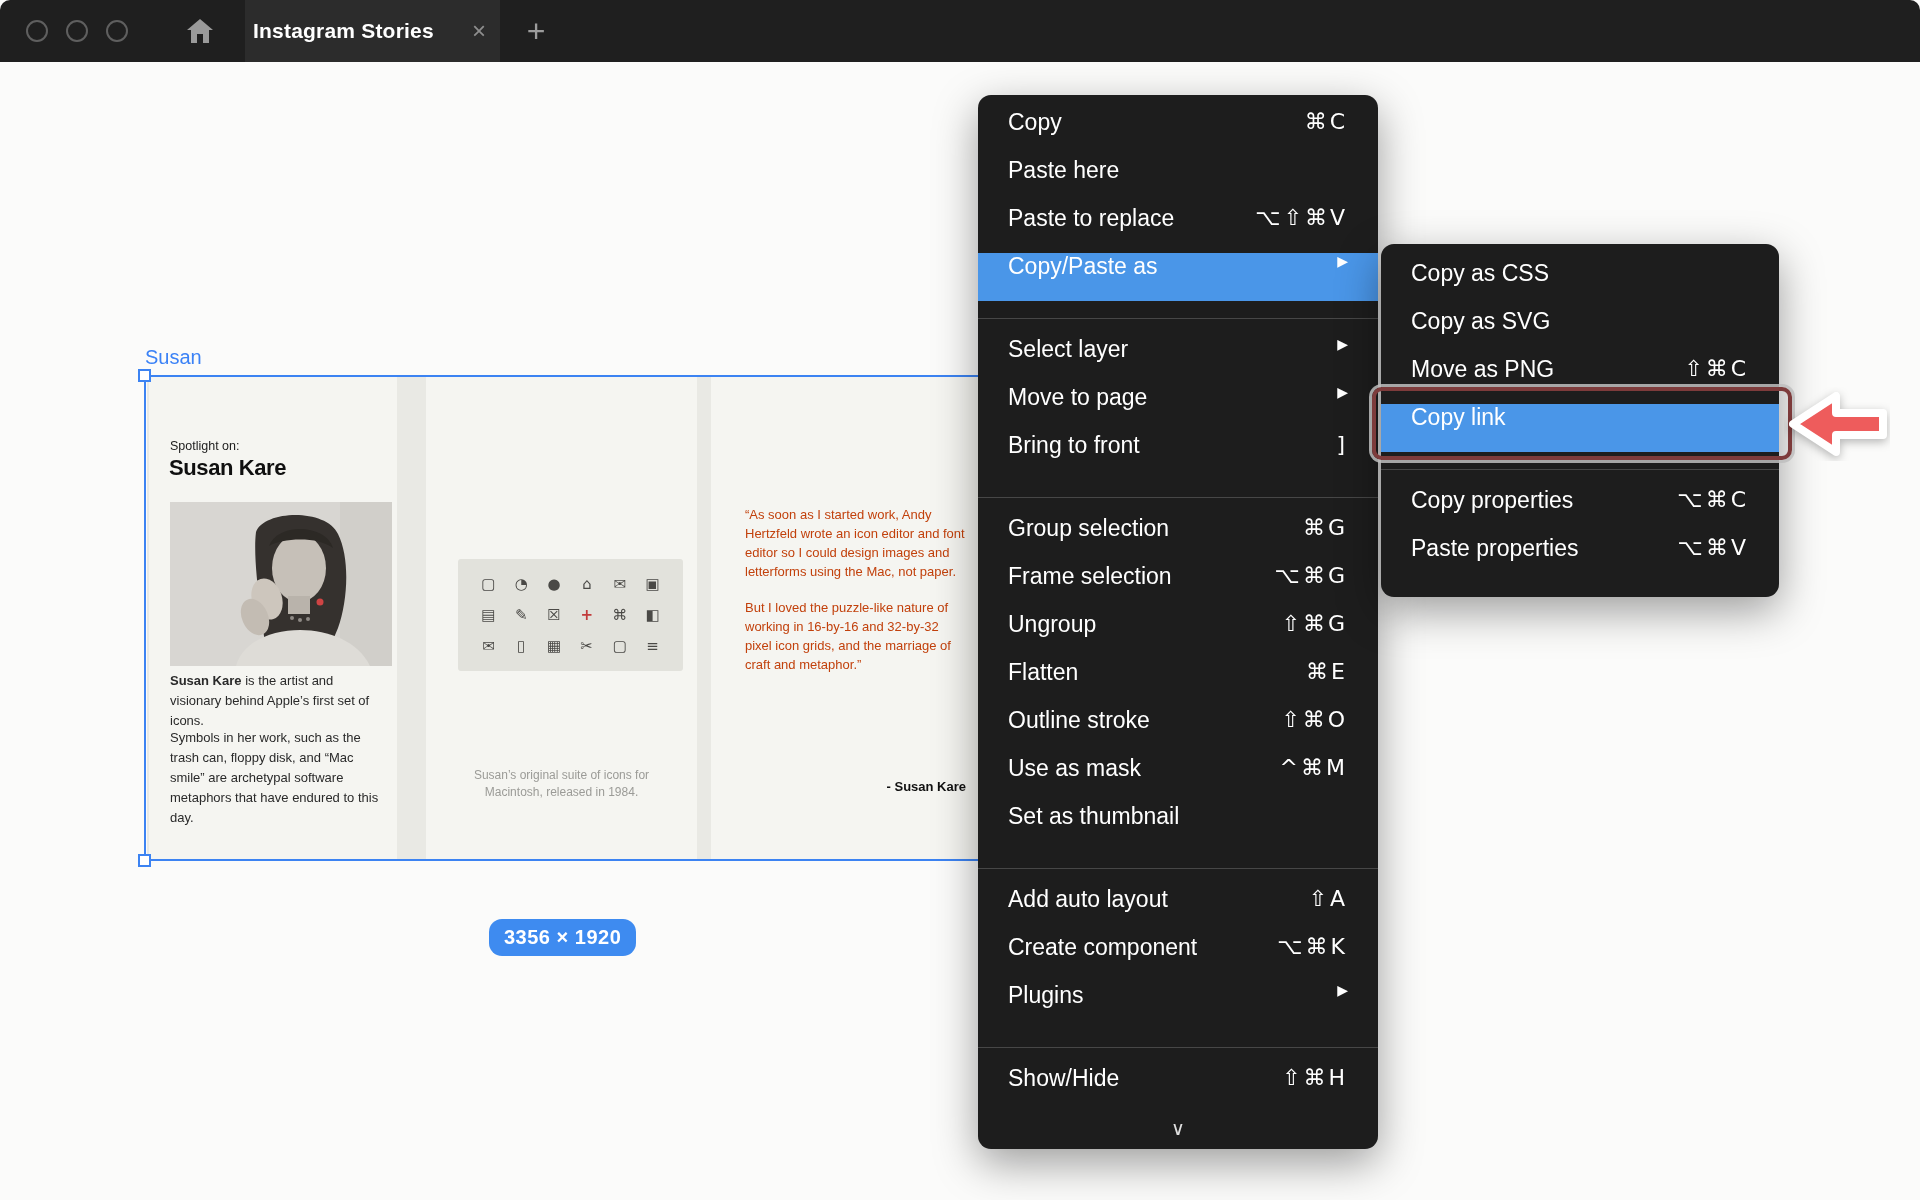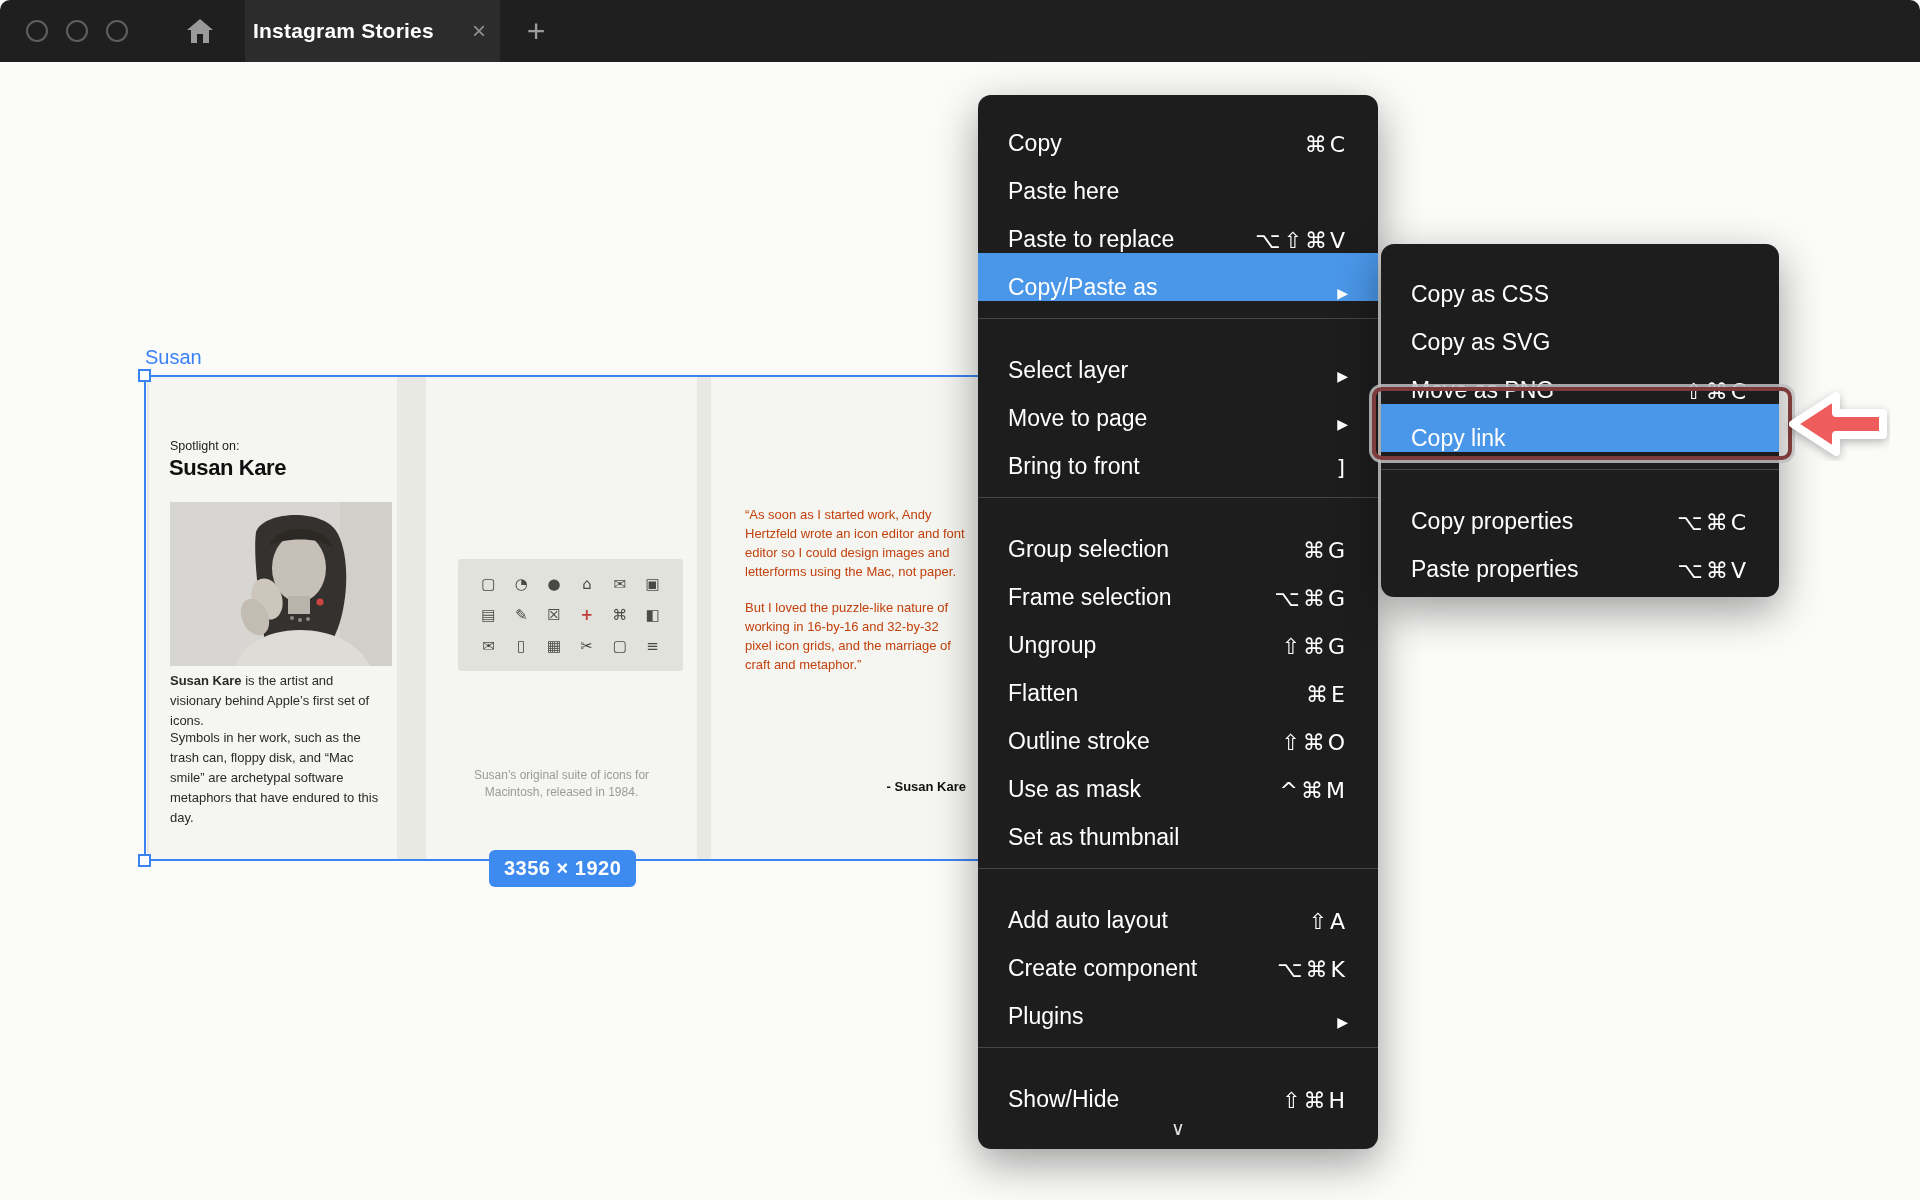--- a/index.html
+++ b/index.html
@@ -39,29 +39,29 @@
   .caption { position:absolute; left:0; top:390px; width:100%; text-align:center; font-size:12px; line-height:17px; color:#9b9b97; }
 
   .quote { position:absolute; left:34px; top:128px; width:222px; font-size:13px; line-height:19px; color:#c2410c; }
   .quote p + p { margin-top:17px; }
   .attribution { position:absolute; right:20px; top:402px; font-size:13px; font-weight:700; color:#111; }
 
   .selection { position:absolute; left:144px; top:313px; width:843px; height:486px; border:2px solid #3c83f2; pointer-events:none; }
   .handle { position:absolute; width:13px; height:13px; background:#ffffff; border:2px solid #3c83f2; }
   .h-tl { left:138px; top:307px; }
   .h-bl { left:138px; top:792px; }
-  .dim-badge { position:absolute; left:489px; top:788px; background:#3e8bf0; color:#fff; font-size:20px; font-weight:700;
-               padding:7px 15px; border-radius:6px; letter-spacing:.5px; }
+  .dim-badge { position:absolute; left:489px; top:857px; background:#3e8bf0; color:#fff; font-size:20px; font-weight:700;
+               padding:7px 15px; border-radius:13px; letter-spacing:.5px; }
 
   
   .menu { position:absolute; background:#1d1d1d; border-radius:13px; box-shadow:0 14px 44px rgba(0,0,0,.38); color:#ffffff;
           font-size:23px; padding:14px 0 6px; }
   .context-menu { left:978px; top:95px; width:400px; z-index:10; }
   .sub-menu { left:1381px; top:238px; width:398px; z-index:11; padding:16px 0 14px;margin-top:6px; }
-  .menu-item { height:48px; display:flex; align-items:flex-end; padding:0 30px; white-space:nowrap; }
+  .menu-item { height:48px; display:flex; align-items:flex-start; padding:0 30px; white-space:nowrap; }
   .menu-item.highlighted { background:#4a96e8; }
   .mi-label { flex:1; }
   .mi-shortcut { letter-spacing:3px; font-size:22px; font-family:"DejaVu Sans","Liberation Sans",sans-serif; }
   .mi-arrow { font-size:14px; margin-left:12px; font-family:"DejaVu Sans",sans-serif; }
   .menu-divider { height:1px; background:#474747; margin:17px 0; }
   .chevron-row { height:30px; display:flex; align-items:center; justify-content:center; color:#e0e0e0; font-size:19px;
                  font-family:"DejaVu Sans",sans-serif; }
 
   
   .annotation-box { position:absolute; left:1372px; top:387px; width:420px; height:73px; border:4px solid #7d3b3b;

